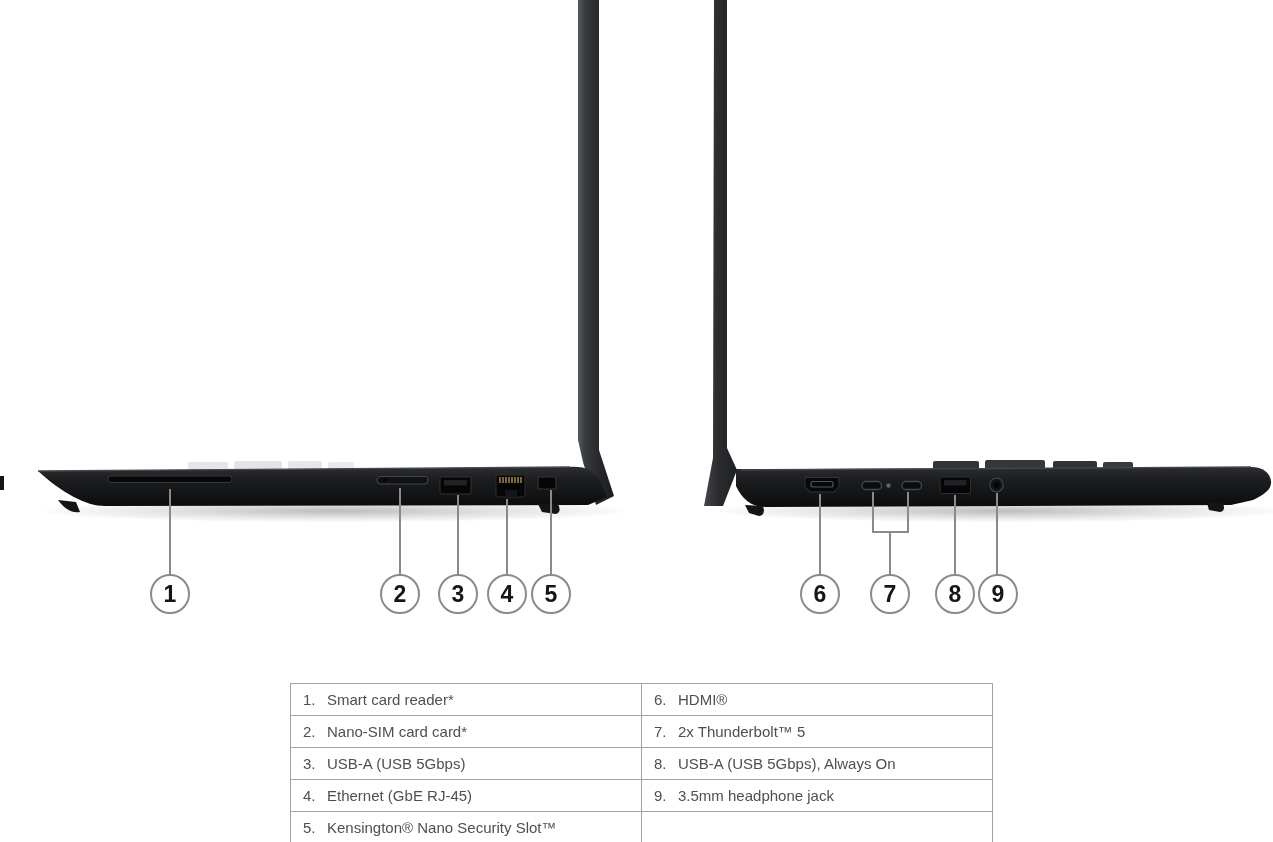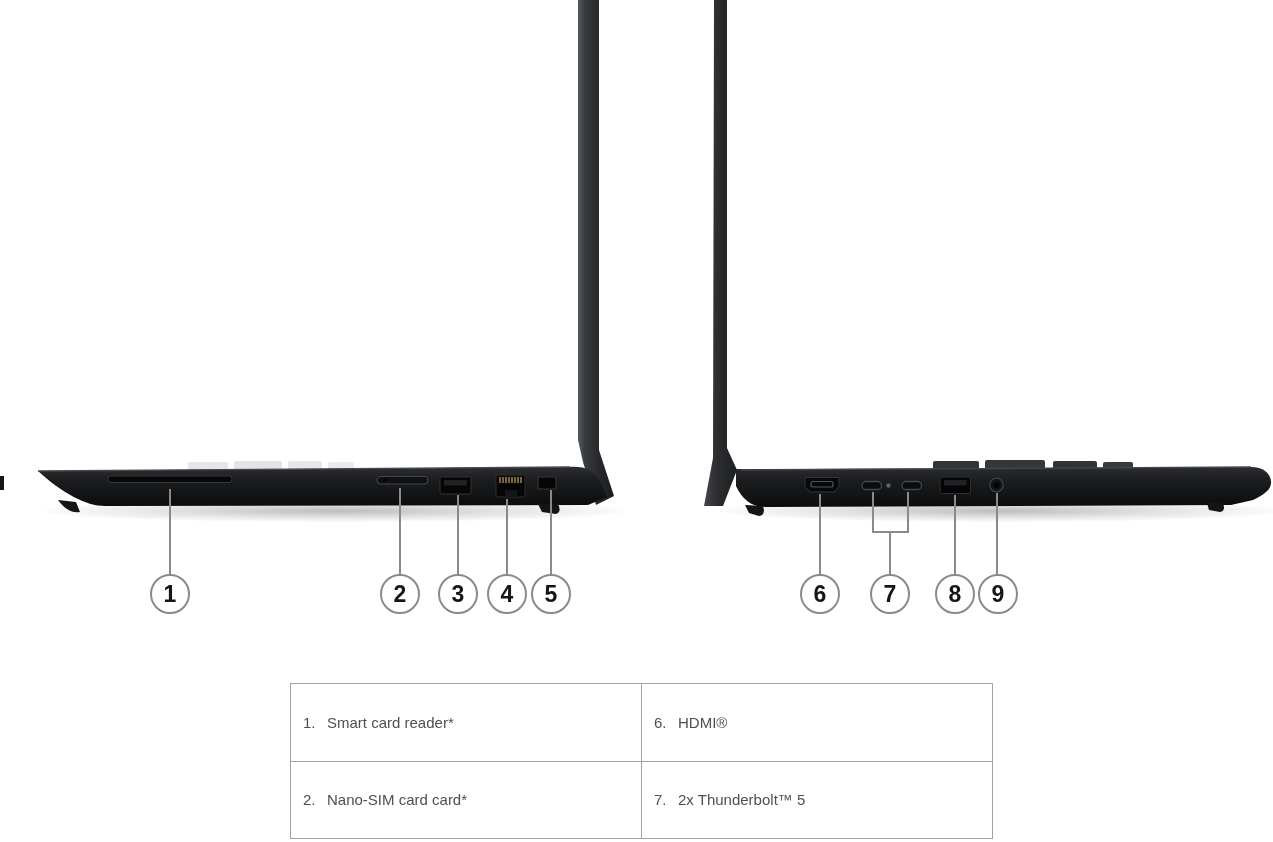--- a/index.html
+++ b/index.html
@@ -198,16 +198,28 @@
   <table class="legend">
     <tbody>
         <tr>
       <td><span class="num">1.</span><span>Smart card reader*</span></td>
       <td><span class="num">6.</span><span>HDMI®</span></td>
     </tr>
     <tr>
       <td><span class="num">2.</span><span>Nano-SIM card card*</span></td>
       <td><span class="num">7.</span><span>2x Thunderbolt™ 5</span></td>
     </tr>
+    <tr>
+      <td><span class="num">3.</span><span>USB-A (USB 5Gbps)</span></td>
+      <td><span class="num">8.</span><span>USB-A (USB 5Gbps), Always On</span></td>
+    </tr>
+    <tr>
+      <td><span class="num">4.</span><span>Ethernet (GbE RJ-45)</span></td>
+      <td><span class="num">9.</span><span>3.5mm headphone jack</span></td>
+    </tr>
+    <tr>
+      <td><span class="num">5.</span><span>Kensington® Nano Security Slot™</span></td>
+      <td><span class="num"></span><span></span></td>
+    </tr>
   </tbody>
     </table>
 
 </div>
 
 </body></html>

